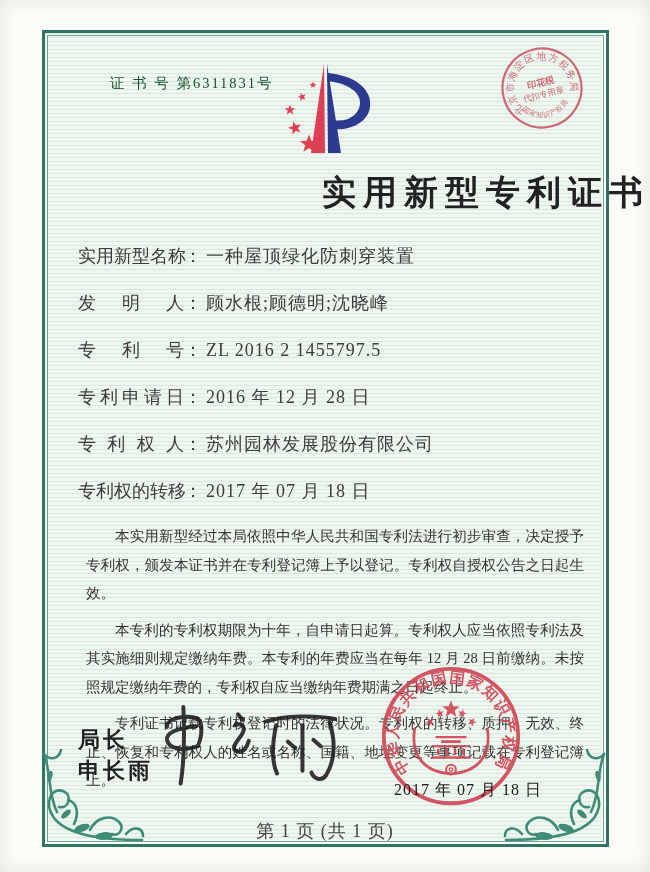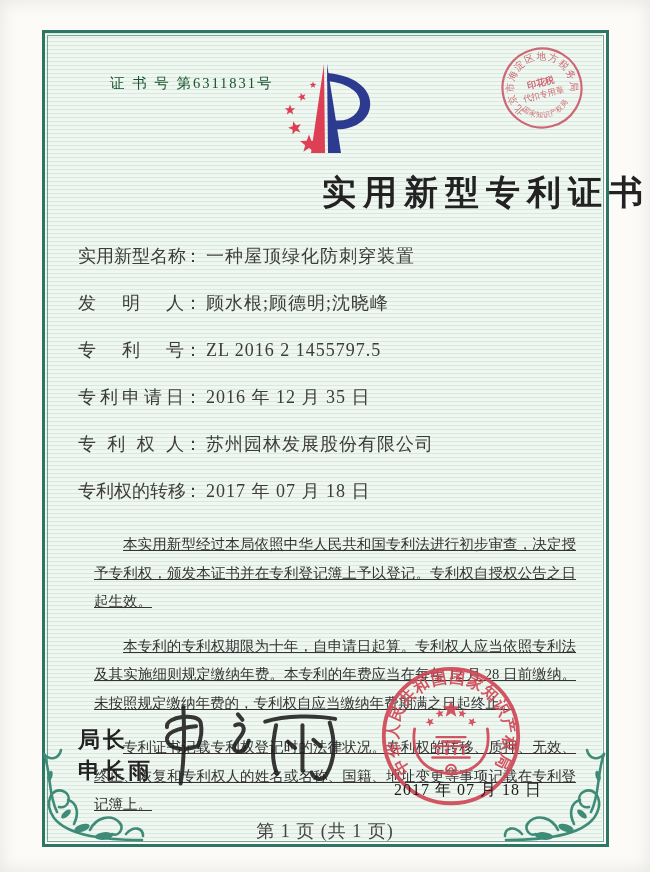--- a/index.html
+++ b/index.html
@@ -29,21 +29,21 @@
     font-size:34px;font-weight:bold;color:#222;letter-spacing:7px;}
 
   .fields{position:absolute;left:78px;top:244px;width:500px;font-size:18px;color:#3c3c3c;}
   .frow{margin-bottom:23px;white-space:nowrap;}
   .flabel{display:inline-block;width:106px;text-align:justify;text-align-last:justify;vertical-align:bottom;}
   .fcolon{margin-right:4px;}
   .fvalue{letter-spacing:1px;}
 
   .body-text{position:absolute;left:78px;top:514px;width:514px;font-size:14.5px;color:#333;
     line-height:28.5px;text-align:justify;}
-  .body-text p{margin:16px;text-indent:2em;text-decoration:underline;}
+  .body-text p{margin:8px;text-indent:2em;}
 
   .director{position:absolute;left:78px;top:724px;font-size:22px;font-weight:bold;color:#222;
     letter-spacing:3px;line-height:31px;}
 
   .signature{position:absolute;left:142px;top:698px;width:210px;height:100px;}
 
   .cnipa-seal{position:absolute;left:381px;top:666px;width:140px;height:140px;opacity:.92;}
   .seal-date{position:absolute;left:394px;top:780px;font-size:16px;color:#1d1d1d;letter-spacing:1px;}
 
   .footer{position:absolute;left:0;top:819px;width:100%;text-align:center;font-size:18px;color:#444;letter-spacing:1px;}
@@ -136,21 +136,21 @@
       <div class="frow">
         <span class="flabel">实用新型名称</span><span class="fcolon">：</span><span class="fvalue">一种屋顶绿化防刺穿装置</span>
       </div>
       <div class="frow">
         <span class="flabel">发明人</span><span class="fcolon">：</span><span class="fvalue">顾水根;顾德明;沈晓峰</span>
       </div>
       <div class="frow">
         <span class="flabel">专利号</span><span class="fcolon">：</span><span class="fvalue">ZL 2016 2 1455797.5</span>
       </div>
       <div class="frow">
-        <span class="flabel">专利申请日</span><span class="fcolon">：</span><span class="fvalue">2016 年 12 月 35 日</span>
+        <span class="flabel">专利申请日</span><span class="fcolon">：</span><span class="fvalue">2016 年 12 月 28 日</span>
       </div>
       <div class="frow">
         <span class="flabel">专利权人</span><span class="fcolon">：</span><span class="fvalue">苏州园林发展股份有限公司</span>
       </div>
       <div class="frow">
         <span class="flabel">专利权的转移</span><span class="fcolon">：</span><span class="fvalue">2017 年 07 月 18 日</span>
       </div>
     </div>
 
     <div class="body-text">

